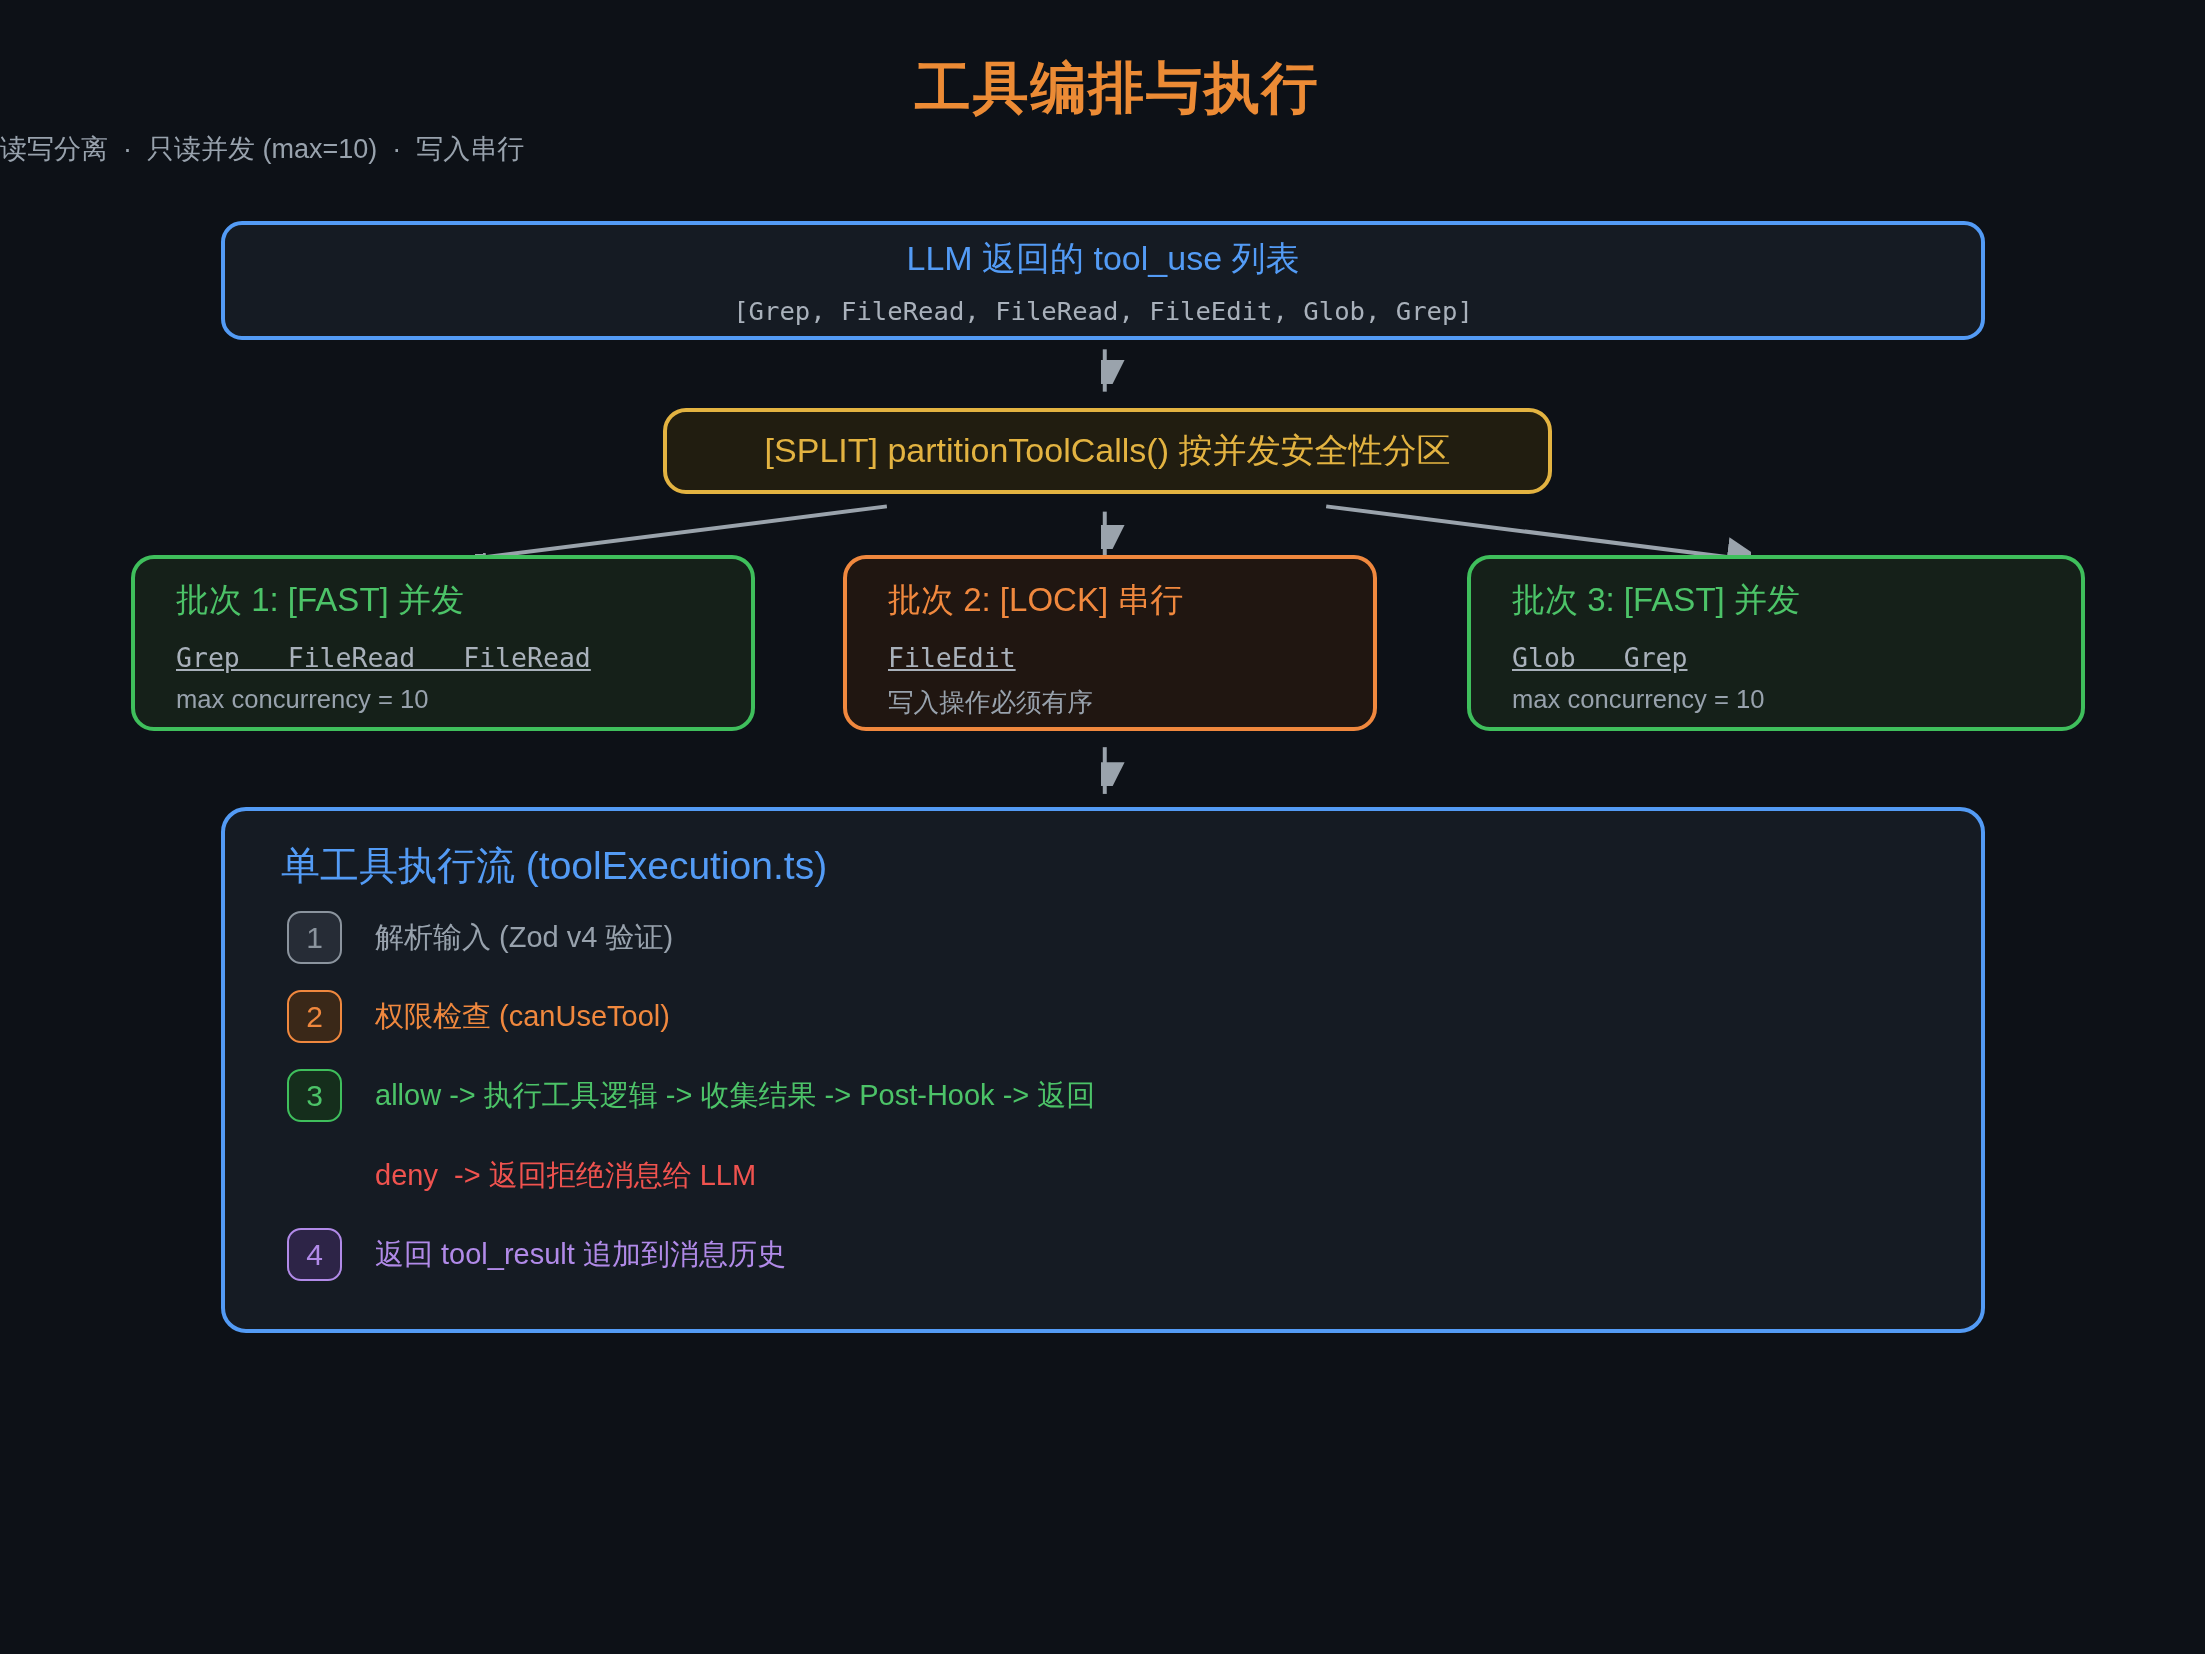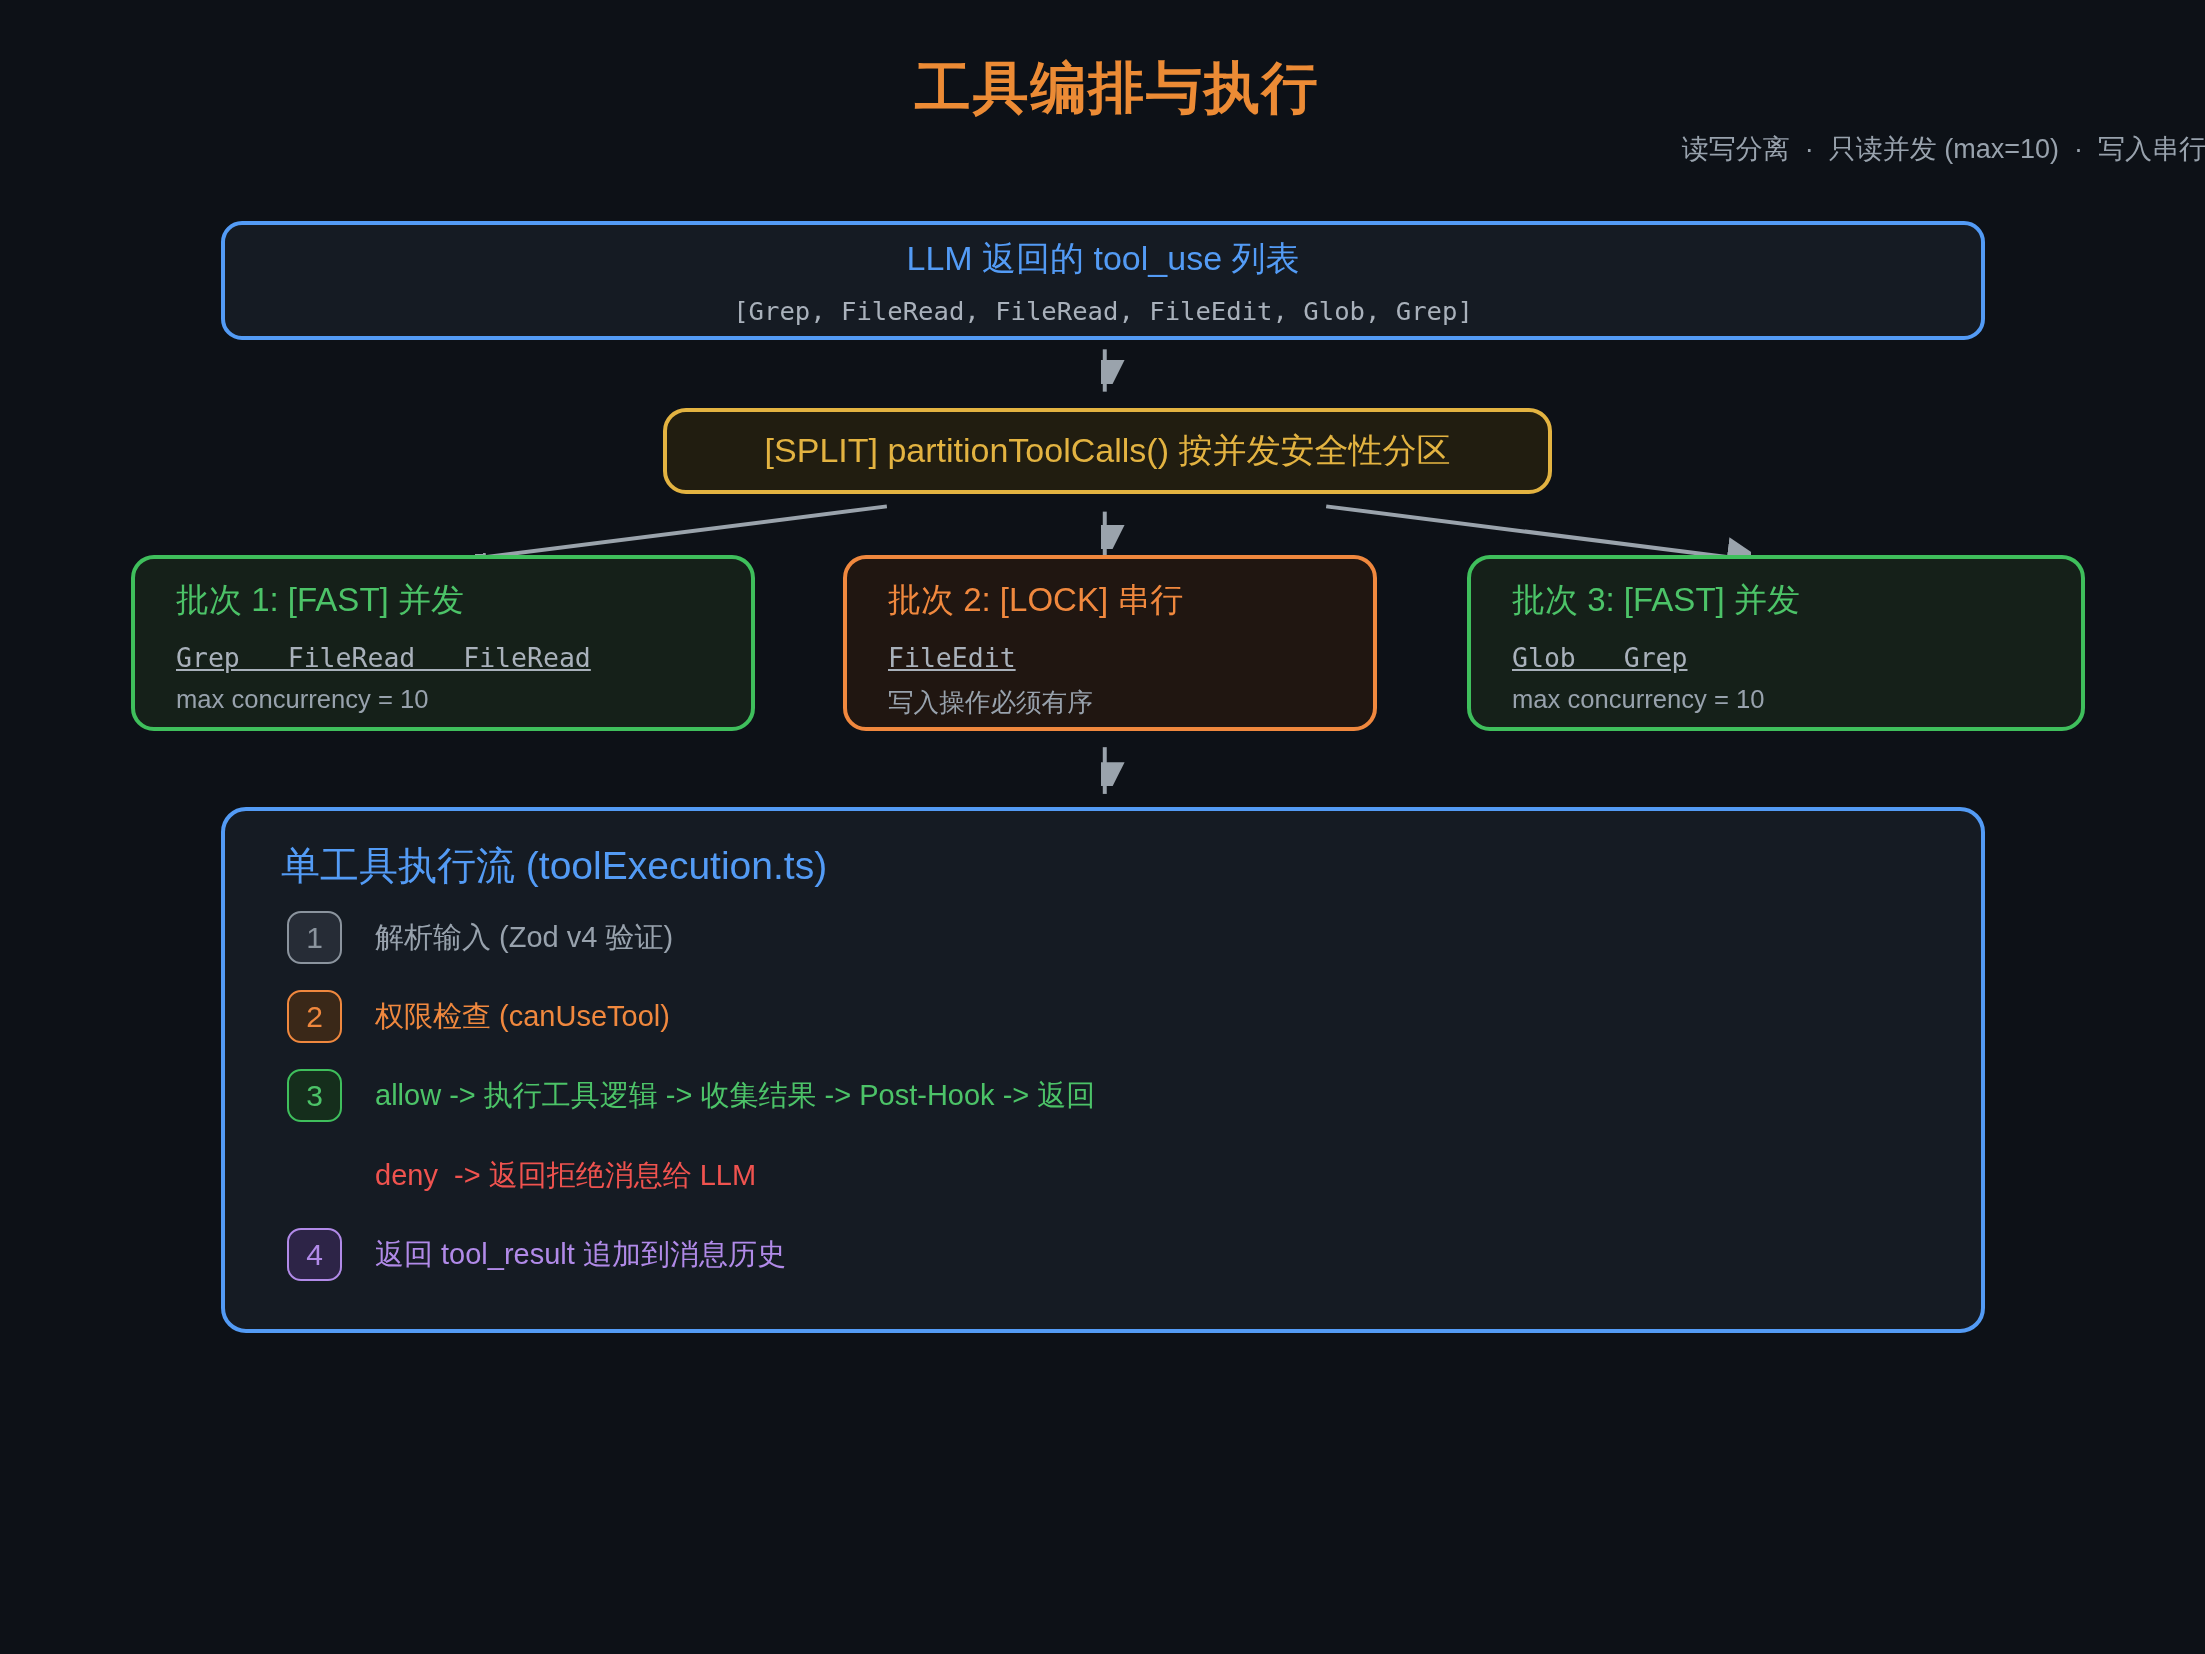--- a/index.html
+++ b/index.html
@@ -7,21 +7,21 @@
     position:relative;width:2206px;height:1654px;background:var(--bg,#0d1117);
     font-family:"Liberation Sans","DejaVu Sans",sans-serif;overflow:hidden;
   }
   .arrows{position:absolute;left:0;top:0;pointer-events:none;}
 
   .page-title{
     position:absolute;left:0;top:37px;width:100%;text-align:center;margin:14px;
     font-size:56px;font-weight:600;color:var(--title_orange);letter-spacing:1.8px;
   }
   .page-subtitle{
-    position:absolute;left:0;top:131px;width:100%;text-align:right;
+    position:absolute;left:0;top:131px;width:100%;text-align:left;
     font-size:27px;color:var(--gray_text);white-space:pre;
   }
 
   .box{position:absolute;box-sizing:border-box;}
 
   .llm-box{
     left:221px;top:221px;width:1764px;height:119px;
     background:var(--panel);border:4.4px solid var(--blue);border-radius:21px;
     display:flex;flex-direction:column;align-items:center;justify-content:center;gap:14px;
   }

